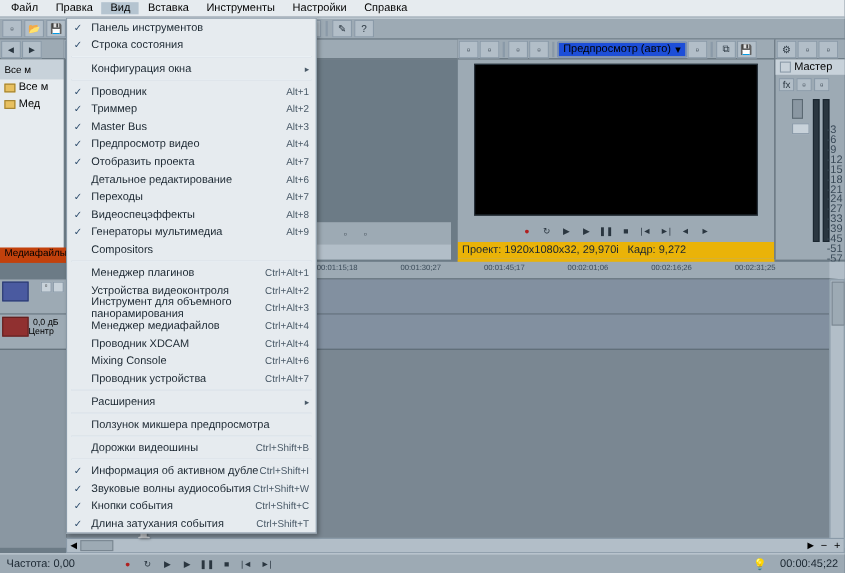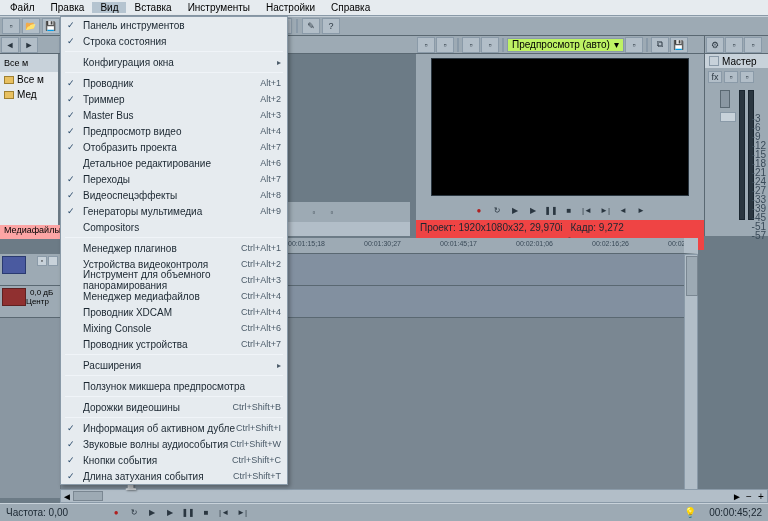--- a/index.html
+++ b/index.html
@@ -20,32 +20,32 @@
 .dd-item{height:16px;display:flex;align-items:center;padding:0 6px 0 22px;position:relative;font-size:9px;color:#1a2630}
 .dd-check::before{content:"✓";position:absolute;left:6px;color:#2a4a6a;font-size:9px}
 .dd-sep{height:1px;background:#b5c4d0;margin:2px 4px;border-bottom:1px solid #f0f4f8}
 .dd-short{margin-left:auto;color:#4a5a68;font-size:9px}
 .dd-arrow::after{content:"▸";position:absolute;right:6px;color:#4a5a68;font-size:8px}
 .toolstrip{height:18px;background:#9daab4;display:flex;align-items:center;gap:1px;padding:1px;border-bottom:1px solid #5a6872}
 .preview-area{background:#9daab4;width:288px}
 .preview-black{background:#000;width:258px;height:138px;margin:4px auto;border:1px solid #2a3640}
 .transport{height:20px;display:flex;align-items:center;justify-content:center;gap:2px;background:#9daab4}
 .trbtn{width:16px;height:14px;display:flex;align-items:center;justify-content:center;color:#2a3640;font-size:8px}
-.proj-info{background:#ef4444;padding:2px 4px;font-size:8px;color:#1a2630;display:flex;gap:8px}
+.proj-info{background:#eab308;padding:2px 4px;font-size:8px;color:#1a2630;display:flex;gap:8px}
 .mixer{width:64px;background:#9daab4;border-left:1px solid #5a6872}
 .mixer-title{height:14px;background:#c8d2da;display:flex;align-items:center;padding:0 4px;font-size:9px}
 .meter{width:6px;height:130px;background:#2a3640;position:relative;border:1px solid #1a2630}
-.timeline-area{position:absolute;left:0;top:238px;width:698px;height:260px}
+.timeline-area{position:absolute;left:0;top:238px;width:768px;height:260px}
 .track-head{width:60px;background:#8a97a2}
 .ruler{height:16px;background:#9daab4;border-bottom:1px solid #5a6872;display:flex;font-size:7px;color:#3a4a58;position:relative;overflow:hidden}
 .ruler-tick{position:absolute;top:2px;font-size:7px}
 .statusbar{position:absolute;bottom:0;left:0;width:768px;height:18px;background:#9daab4;border-top:1px solid #c8d2da;display:flex;align-items:center;padding:0 6px;font-size:9px;color:#1a2630}
 .statusbar .sr{margin-left:auto;display:flex;gap:12px}
 .watermark{position:absolute;left:60px;bottom:30px;font-family:Georgia,serif;font-size:40px;font-weight:bold;color:rgba(255,255,255,0.6);text-shadow:1px 1px 2px rgba(0,0,0,0.4);pointer-events:none;letter-spacing:1px}
-.middle-tabs{position:absolute;left:0;top:225px;height:14px;background:#fca5a5;display:flex;font-size:9px;padding:0 4px;width:60px}
+.middle-tabs{position:absolute;left:0;top:225px;height:14px;background:#c2410c;display:flex;font-size:9px;padding:0 4px;width:60px}
 .scrollbar-h{height:14px;background:#b2bec8;border:1px solid #8a9aa8;position:absolute;bottom:18px;left:60px;right:0;display:flex;align-items:center}
 .scrollbar-v{width:14px;background:#b2bec8;border:1px solid #8a9aa8;position:absolute;right:0;top:254px;bottom:32px}
 .sb-thumb{background:#9daab4;border:1px solid #7a8792}
 </style>
 </head>
 <body>
 
 <div class="menubar">
     <span>Файл</span>
     <span>Правка</span>
@@ -131,21 +131,21 @@
   </div>
 
   <div class="preview-area">
     <div class="toolstrip">
       <div class="tbtn">▫</div>
       <div class="tbtn">▫</div>
       <div class="tsep"></div>
       <div class="tbtn">▫</div>
       <div class="tbtn">▫</div>
       <div class="tsep"></div>
-      <div style="padding:4px 4px;background:#bef264;border:1px solid #8a9aa8;height:14px;display:flex;align-items:center;font-size:9px">
+      <div style="padding:4px 4px;background:#1d4ed8;border:1px solid #8a9aa8;height:14px;display:flex;align-items:center;font-size:9px">
           <span>Предпросмотр (авто)</span> 
           <span style="margin-left:4px">▾</span>
         </div>
       <div class="tbtn">▫</div>
       <div class="tsep"></div>
       <div class="tbtn">⧉</div>
       <div class="tbtn">💾</div>
     </div>
     <div class="preview-black"></div>
     <div class="transport">

